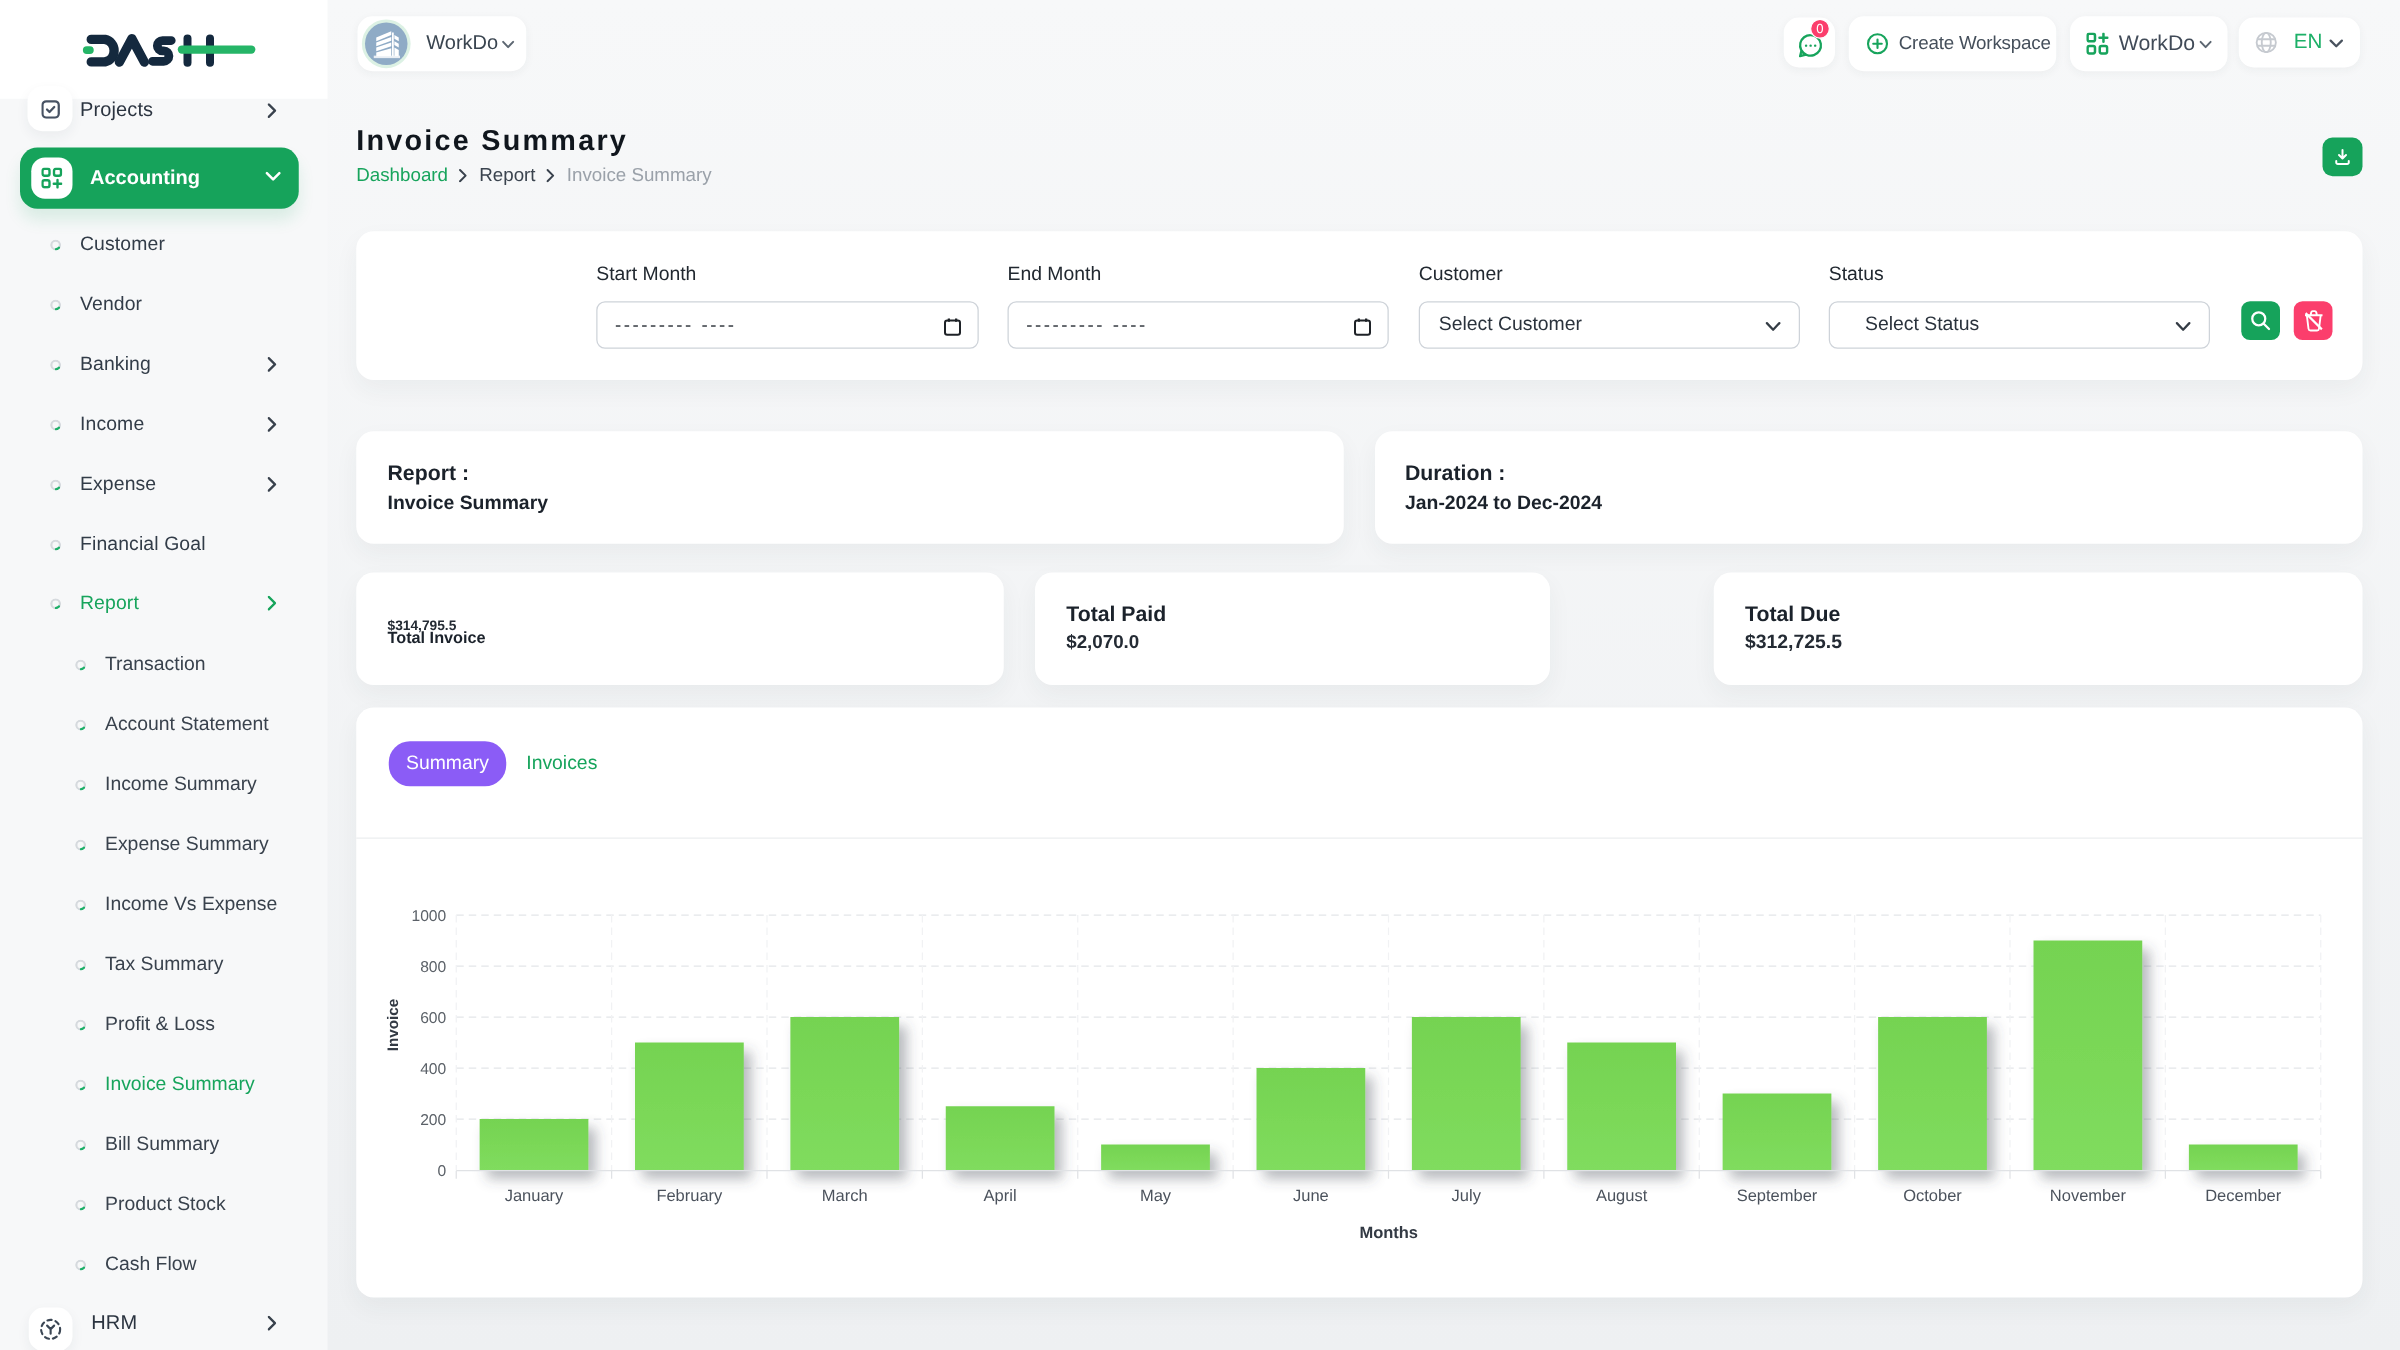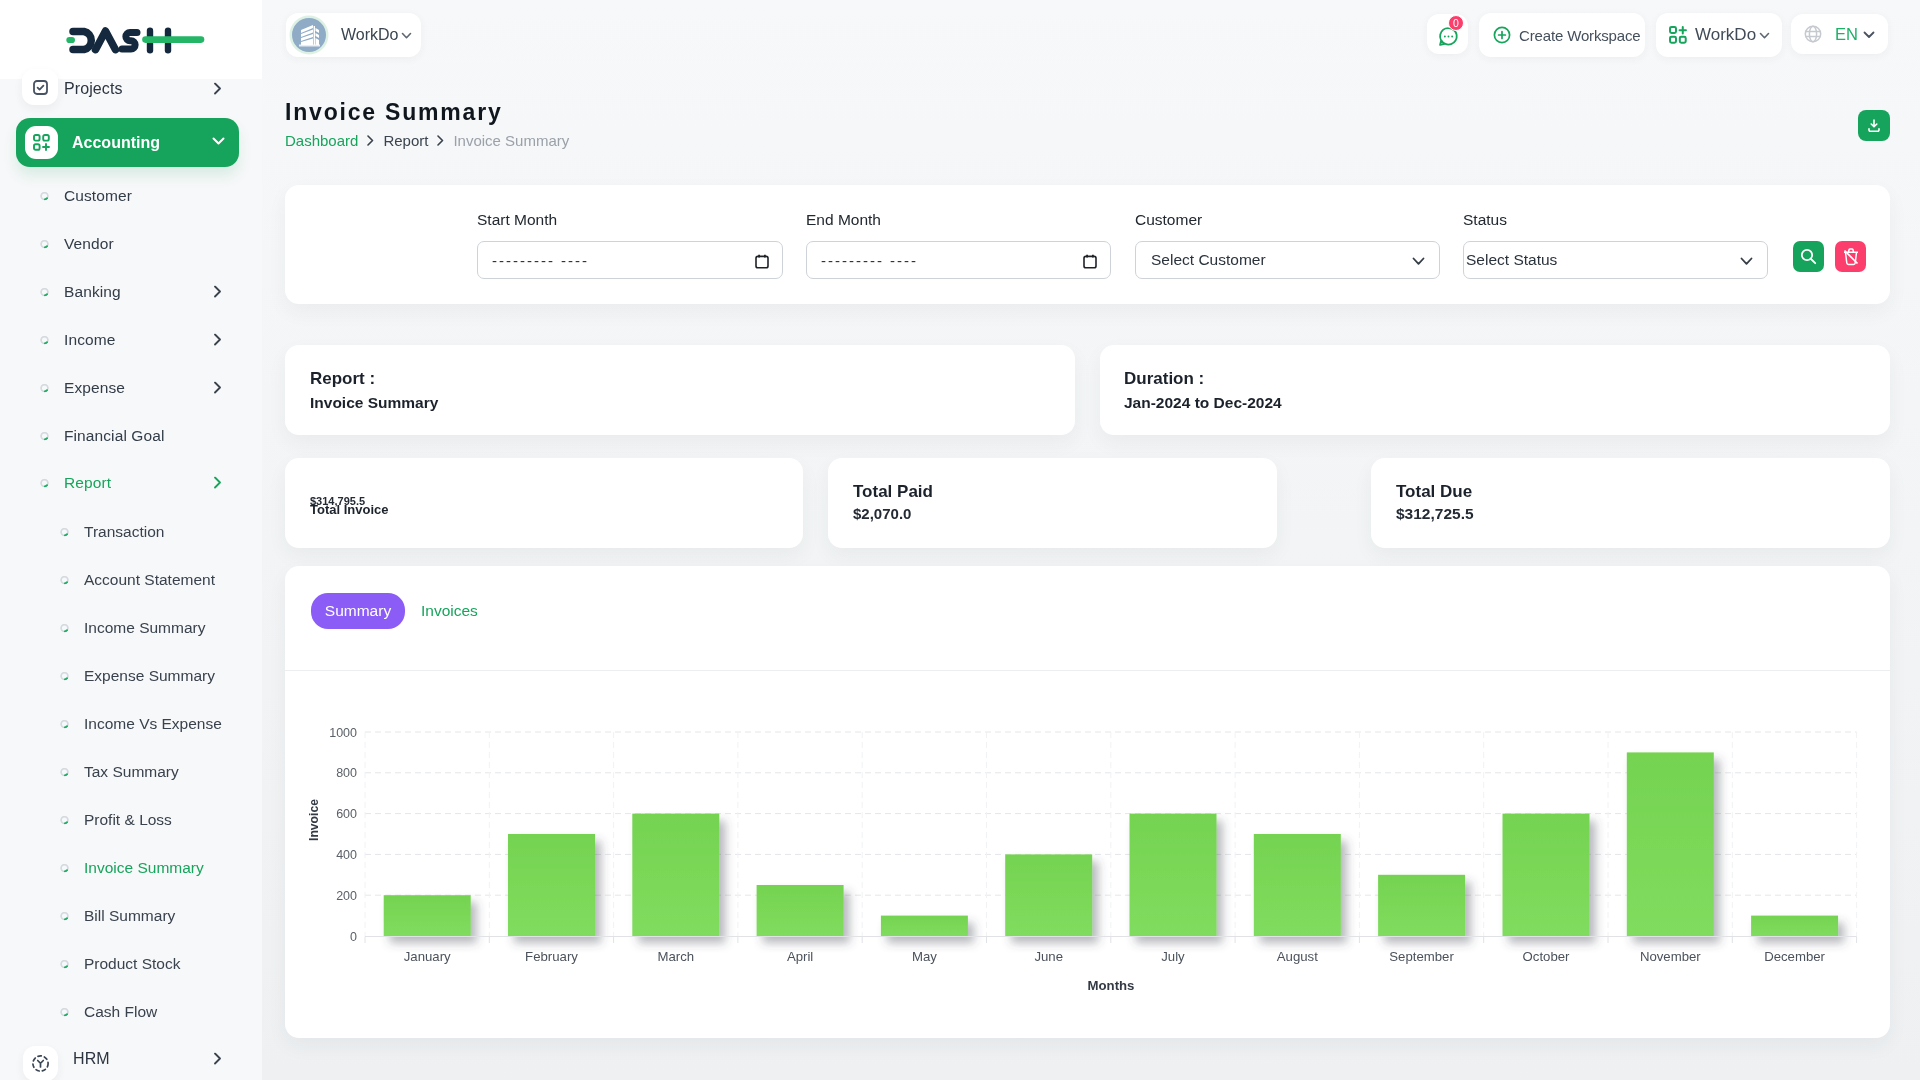--- a/index.html
+++ b/index.html
@@ -325,21 +325,21 @@
       <path d="M4.1,0.8 L4.1,3.4 M9.9,0.8 L9.9,3.4" stroke-width="1.8"></path>
     </svg>
 </div>
 <div class="finput" style="left:1135px;width:305px;">
   <span style="margin-left:15px;font-size:15.5px;color:#2a323c;">Select Customer</span>
   <svg style="position:absolute;right:14px;top:15px;" width="13" height="9" viewBox="0 0 13 9">
       <path d="M1.5,1.5 L6.5,6.8 L11.5,1.5" fill="none" stroke="#343c45" stroke-width="1.8" stroke-linecap="round" stroke-linejoin="round"></path>
     </svg>
 </div>
 <div class="finput" style="left:1463px;width:305px;">
-  <span style="margin-left:2px;font-size:15.5px;color:#2a323c;">Select Status</span>
+  <span style="margin-left:28px;font-size:15.5px;color:#2a323c;">Select Status</span>
   <svg style="position:absolute;right:14px;top:15px;" width="13" height="9" viewBox="0 0 13 9">
       <path d="M1.5,1.5 L6.5,6.8 L11.5,1.5" fill="none" stroke="#343c45" stroke-width="1.8" stroke-linecap="round" stroke-linejoin="round"></path>
     </svg>
 </div>
 
 <div class="abs" style="left:1793px;top:241px;width:31px;height:31px;background:#16a35b;border-radius:7px;">
   <svg style="position:absolute;left:7px;top:7px;" width="17" height="17" viewBox="0 0 17 17" fill="none" stroke="#fff" stroke-width="1.8">
       <circle cx="7" cy="7" r="5.2"></circle>
       <path d="M11,11 L15.2,15.2" stroke-linecap="round"></path>
     </svg>
@@ -358,21 +358,21 @@
 </div>
 <div class="card" style="left:1100px;top:345px;width:790px;height:90px;">
   <div style="position:absolute;left:24px;top:24px;font-size:17px;font-weight:bold;color:#1b222b;">Duration :</div>
   <div style="position:absolute;left:24px;top:49px;font-size:15.5px;font-weight:bold;color:#1b222b;">Jan-2024 to Dec-2024</div>
 </div>
 
 <div class="card" style="left:285px;top:458px;width:518px;height:90px;">
   <div style="position:absolute;left:25px;top:12px;font-size:13px;font-weight:bold;color:#1b222b;margin-top:32px;">Total Invoice</div>
   <div style="position:absolute;left:25px;top:37px;font-size:11px;font-weight:bold;color:#242b34;">$314,795.5</div>
 </div>
-<div class="card" style="left:828px;top:458px;width:449px;height:90px;">
+<div class="card" style="left:828px;top:458px;width:412px;height:90px;">
   <div style="position:absolute;left:25px;top:24px;font-size:17px;font-weight:bold;color:#1b222b;">Total Paid</div>
   <div style="position:absolute;left:25px;top:47px;font-size:15px;font-weight:bold;color:#242b34;">$2,070.0</div>
 </div>
 <div class="card" style="left:1371px;top:458px;width:519px;height:90px;">
   <div style="position:absolute;left:25px;top:24px;font-size:17px;font-weight:bold;color:#1b222b;">Total Due</div>
   <div style="position:absolute;left:25px;top:47px;font-size:15.5px;font-weight:bold;color:#242b34;text-align:right;">$312,725.5</div>
 </div>
 
 <div class="card" style="left:285px;top:566px;width:1605px;height:472px;">
   <div style="position:absolute;left:26px;top:27px;width:94px;height:36px;background:#8b5cf6;border-radius:17px;color:#fff;font-size:15.5px;display:flex;align-items:center;justify-content:center;">Summary</div>

